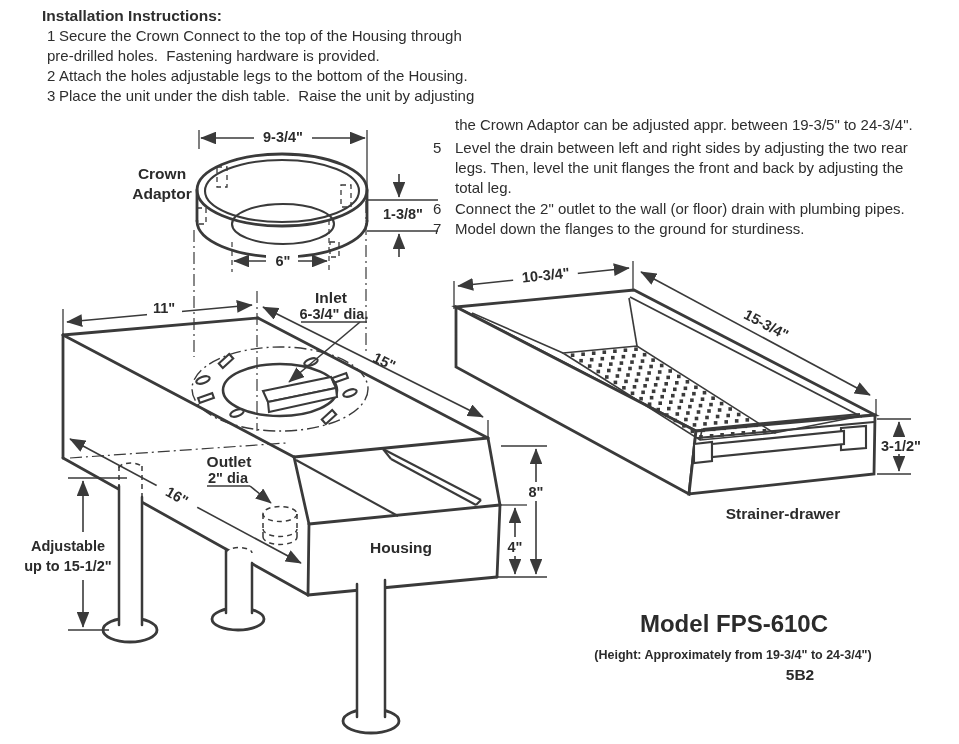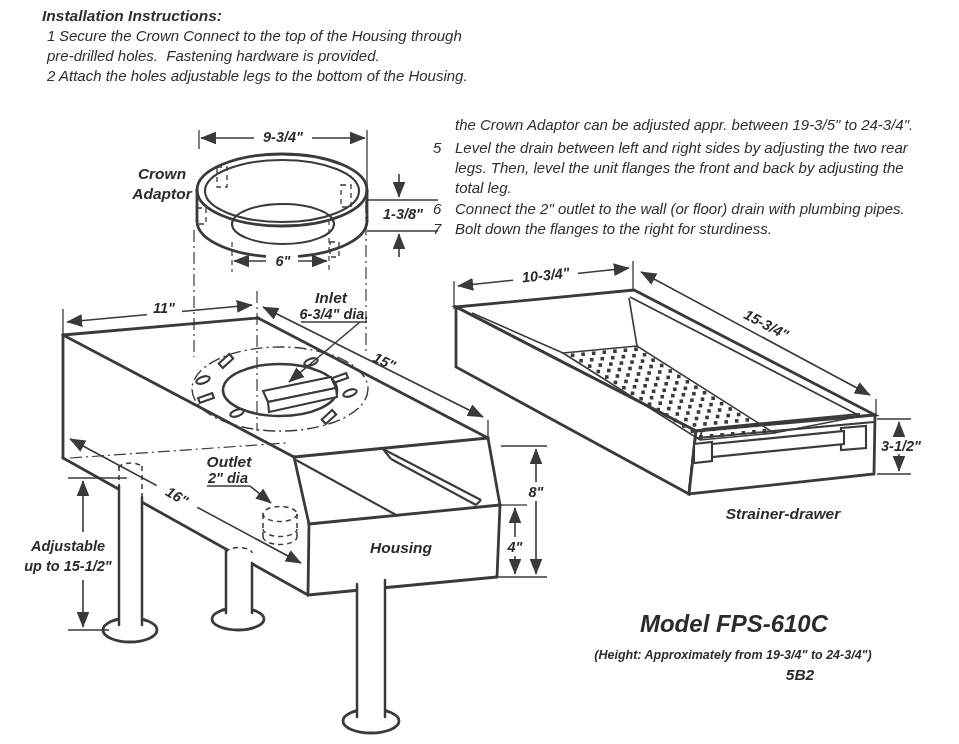--- a/index.html
+++ b/index.html
@@ -1,17 +1,17 @@
 <!DOCTYPE html>
 <html><head>
 <meta charset="utf-8">
 <style>
   html,body{margin:0;padding:0;background:#fff;}
   .page{position:relative;width:959px;height:744px;background:#fff;overflow:hidden;
-        font-family:"Liberation Sans",sans-serif;color:#2b2b2b;font-style:italic;}
+        font-family:"Liberation Sans",sans-serif;color:#2b2b2b;}
   .instr{position:absolute;font-size:15px;line-height:20px;color:#2e2e2e;}
   .instrL{left:42px;top:6px;width:620px;}
   .instrR{left:433px;top:115px;width:530px;}
   .ititle{font-weight:bold;font-size:15.5px;}
   .tline{white-space:pre;}
   .numL{display:inline-block;min-width:12px;}
   .numR{display:inline-block;min-width:22px;}
   .ind{padding-left:18px;}
   .indR{padding-left:22px;}
   .pad{padding-left:5px;}
@@ -33,29 +33,30 @@
 </head>
 <body>
 
 <div class="page">
 
   <div class="instr instrL">
     <div class="ititle">Installation Instructions:</div>
     <div class="tline pad"><span class="numL">1</span><span>Secure the Crown Connect to the top of the Housing through</span></div>
     <div class="tline pad ind"><span>pre-drilled holes.  Fastening hardware is provided.</span></div>
     <div class="tline pad"><span class="numL">2</span><span>Attach the holes adjustable legs to the bottom of the Housing.</span></div>
+    <div class="tline pad"><span class="numL">3</span><span>Place the unit under the dish table.  Raise the unit by adjusting</span></div>
   </div>
 
   <div class="instr instrR">
     <div class="tline indR" style="margin-bottom:3px;"><span>the Crown Adaptor can be adjusted appr. between 19-3/5" to 24-3/4".</span></div>
     <div class="tline"><span class="numR">5</span><span>Level the drain between left and right sides by adjusting the two rear</span></div>
     <div class="tline indR"><span>legs. Then, level the unit flanges the front and back by adjusting the</span></div>
     <div class="tline indR" style="margin-bottom:1px;"><span>total leg.</span></div>
     <div class="tline"><span class="numR">6</span><span>Connect the 2" outlet to the wall (or floor) drain with plumbing pipes.</span></div>
-    <div class="tline"><span class="numR">7</span><span>Bolt down the flanges to the right for sturdiness.</span></div>
+    <div class="tline"><span class="numR">7</span><span>Model down the flanges to the ground for sturdiness.</span></div>
   </div>
 
   <svg width="959" height="744" viewBox="0 0 959 744">
     <defs>
       <marker id="mE" viewBox="0 0 10 8" refX="9.5" refY="4" markerWidth="10" markerHeight="8" orient="auto">
         <path d="M0,0L10,4L0,8Z" fill="#3a3a3a"></path>
       </marker>
       <marker id="mS" viewBox="0 0 10 8" refX="0.5" refY="4" markerWidth="10" markerHeight="8" orient="auto">
         <path d="M10,0L0,4L10,8Z" fill="#3a3a3a"></path>
       </marker>

